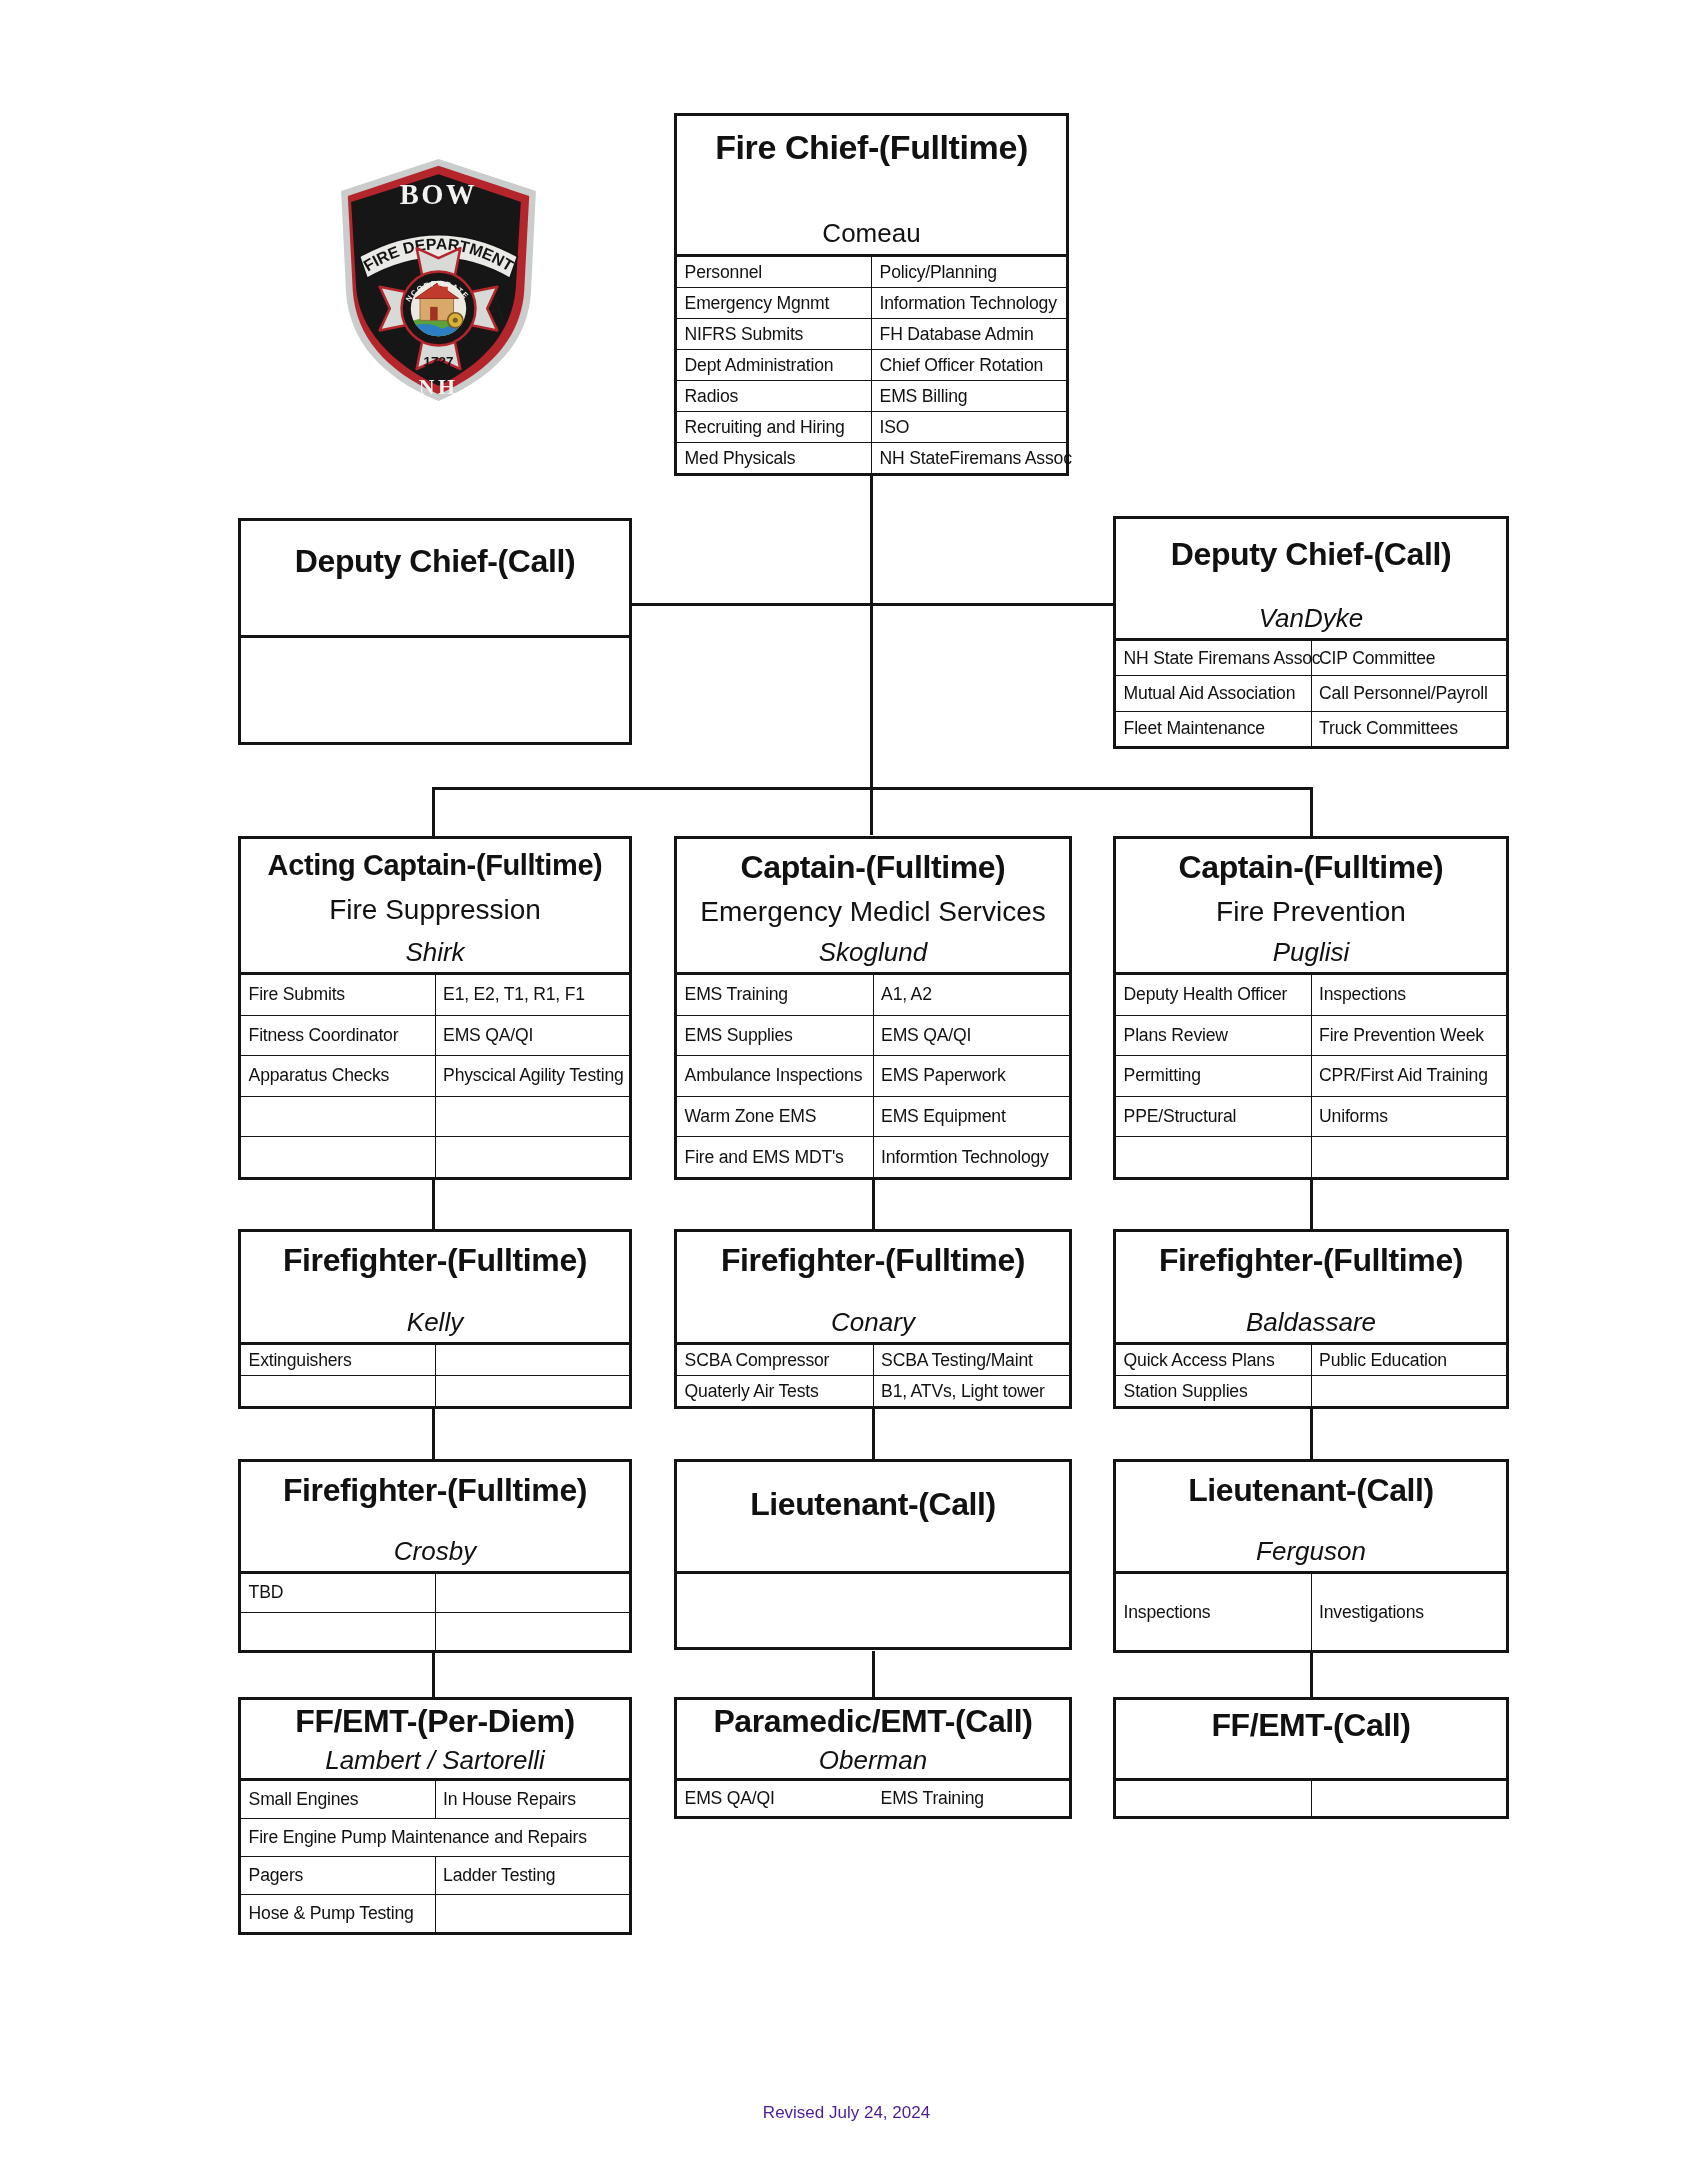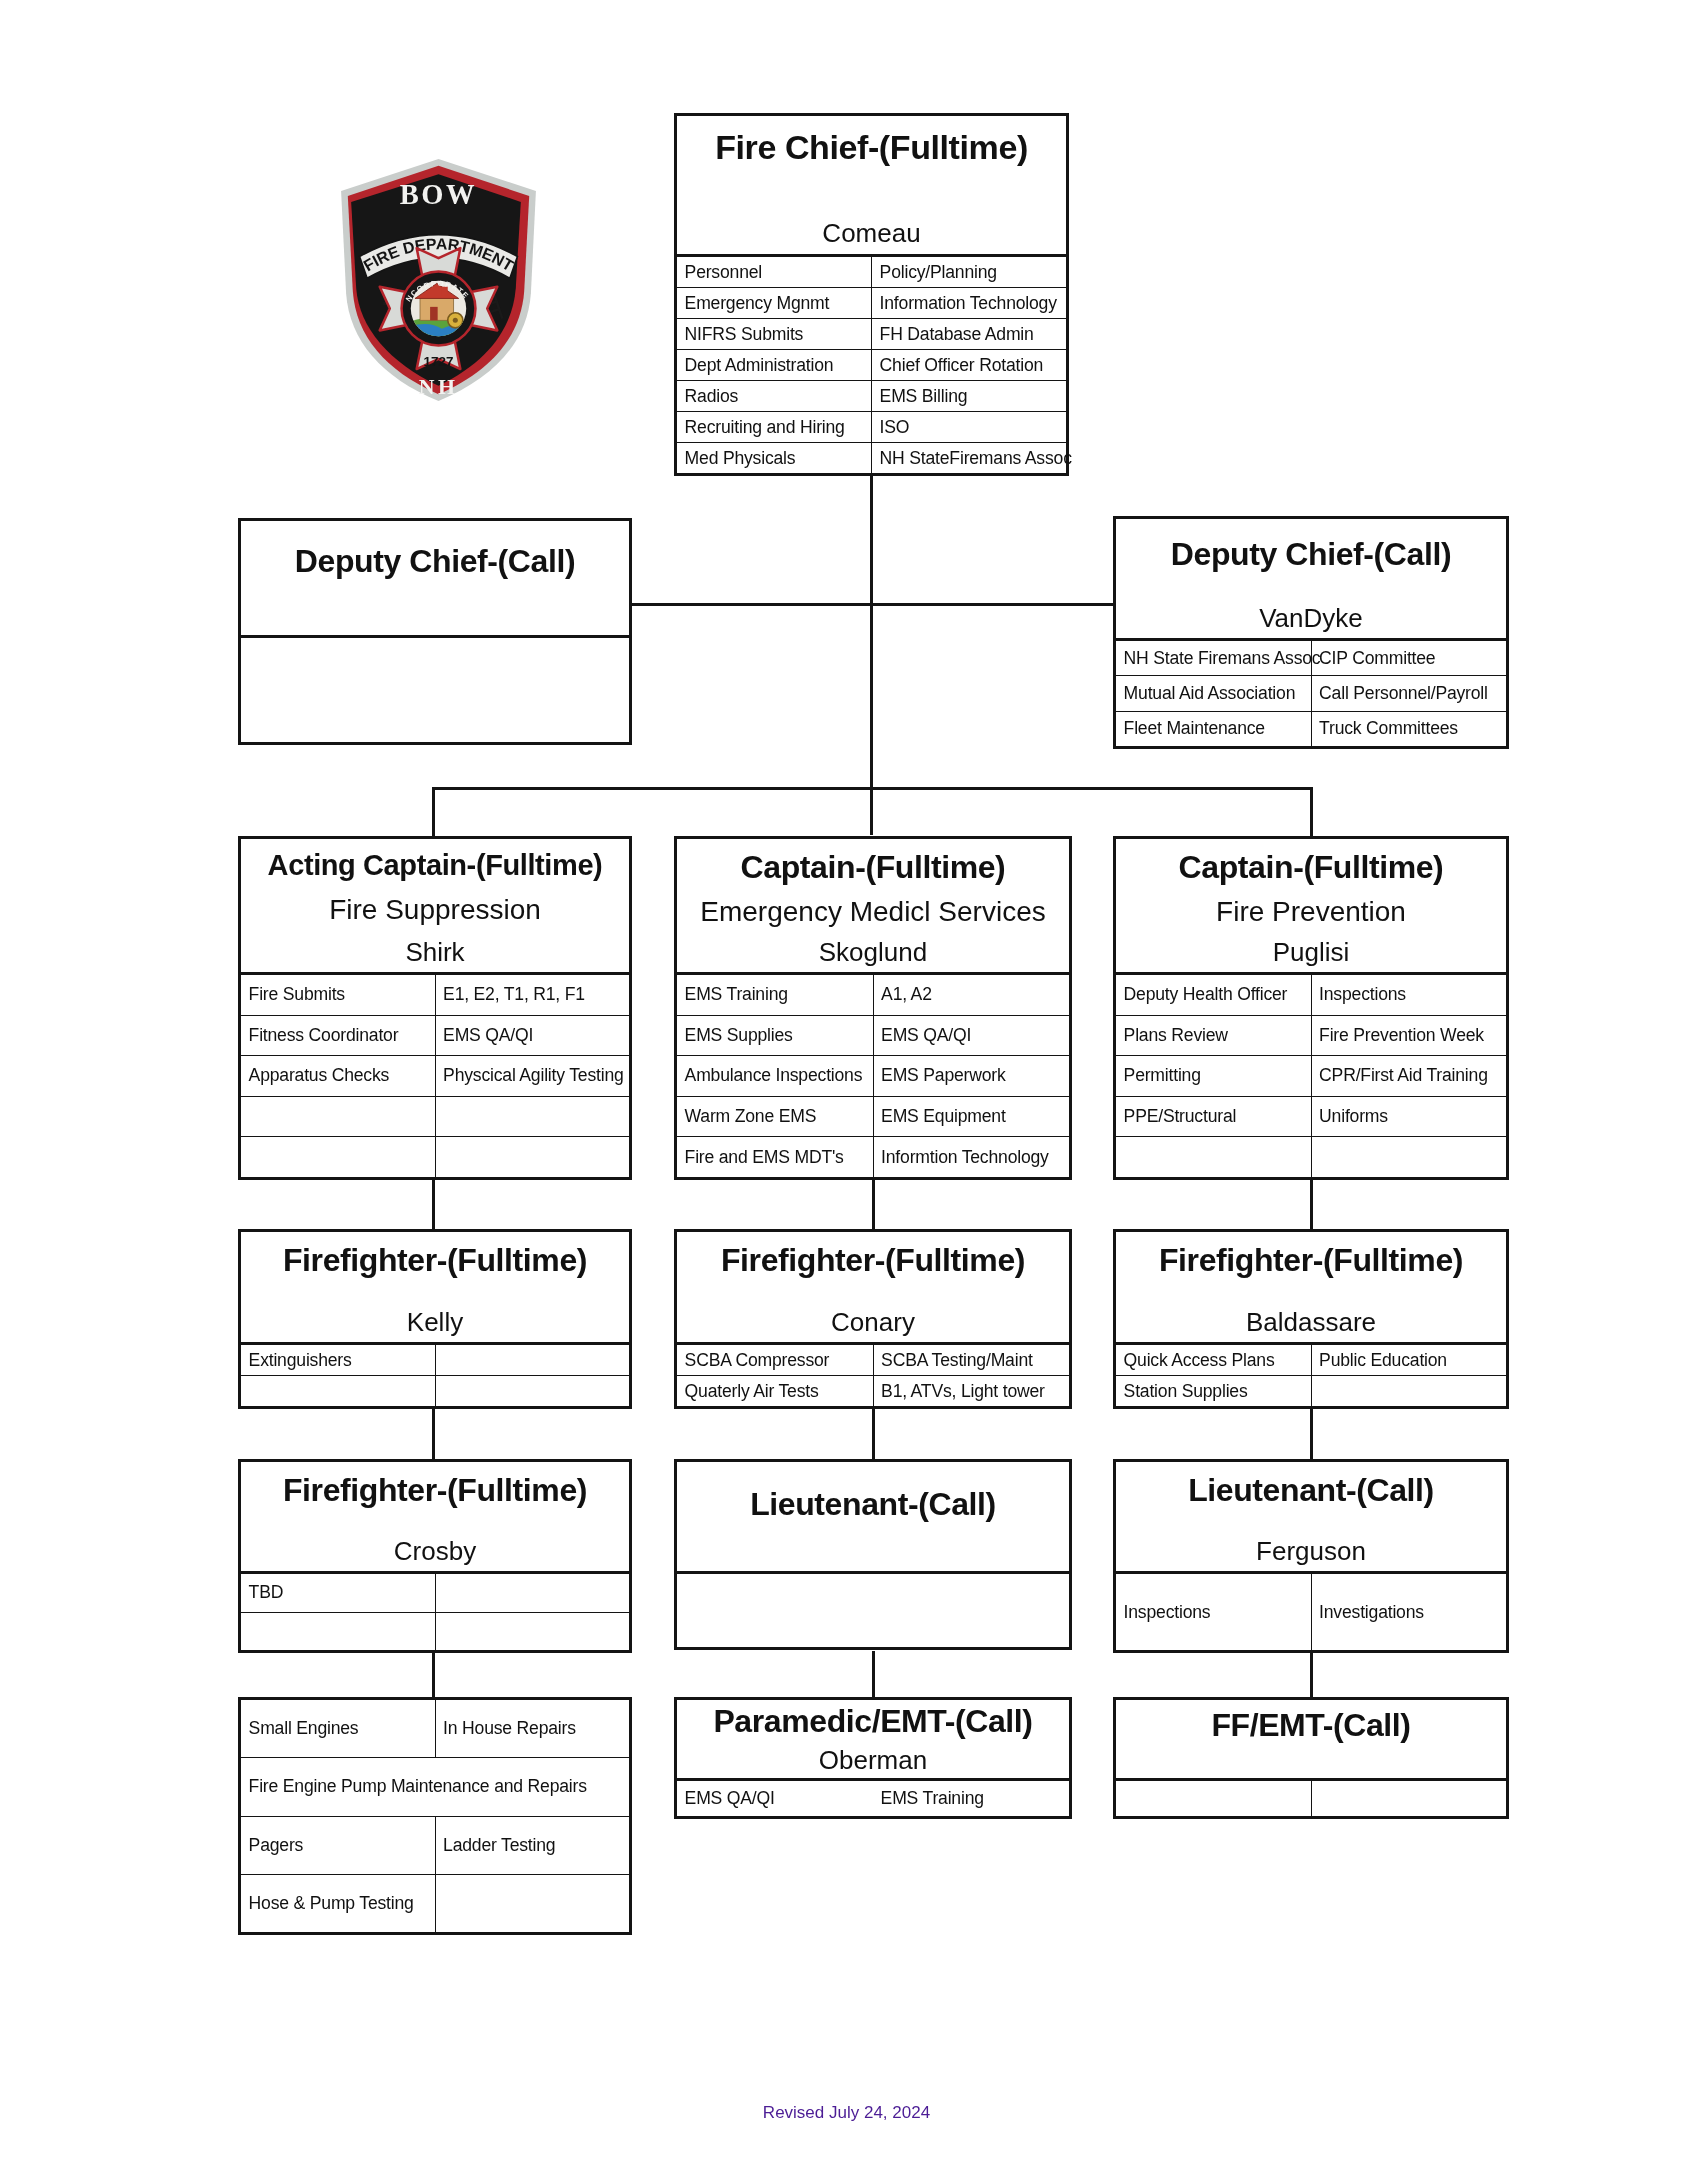--- a/index.html
+++ b/index.html
@@ -13,21 +13,21 @@
   }
   .hdr{
     border-bottom:3.4px solid #141414;display:flex;flex-direction:column;
     align-items:center;justify-content:space-between;box-sizing:border-box;flex:0 0 auto;
   }
   .hdr.solo{justify-content:flex-start;}
   .title{font-weight:bold;font-size:32px;letter-spacing:-0.4px;white-space:nowrap;line-height:1.15;}
   .title.big{font-size:34px;}
   .title.small{font-size:29px;}
   .subtitle{font-size:28px;white-space:nowrap;line-height:1.1;}
-  .bname{font-size:26px;line-height:1.1;white-space:nowrap;}
+  .bname{font-style:italic;font-size:26px;line-height:1.1;white-space:nowrap;}
   .bname.upright{font-style:normal;}
   .rows{flex:1 1 auto;display:flex;flex-direction:column;min-height:0;}
   .row{flex:1 1 0;display:flex;align-items:stretch;min-height:0;}
   .row + .row{border-top:1.7px solid #141414;}
   .cell{
     flex:1 1 0;display:flex;align-items:center;padding:0 7.6px;
     font-size:17.6px;white-space:nowrap;letter-spacing:-0.2px;box-sizing:border-box;min-width:0;
   }
   .cell.cl{border-right:1.7px solid #141414;}
   .row.nodiv .cell.cl{border-right:none;}
@@ -347,20 +347,24 @@
   </div>
   <div class="rows">
       <div class="row">
         <div class="cell cl">Inspections</div>
         <div class="cell">Investigations</div>
       </div>
     </div>
 </div>
 
 <div class="box" style="left:238px;top:1697px;width:394px;height:238px;">
+  <div class="hdr" style="height:81px;padding:3.4px 5px 3.4px 5px;">
+    <div class="title">FF/EMT-(Per-Diem)</div>
+    <div class="bname">Lambert / Sartorelli</div>
+  </div>
   <div class="rows">
       <div class="row">
         <div class="cell cl">Small Engines</div>
         <div class="cell">In House Repairs</div>
       </div>
       <div class="row">
         <div class="cell">Fire Engine Pump Maintenance and Repairs</div>
       </div>
       <div class="row">
         <div class="cell cl">Pagers</div>

